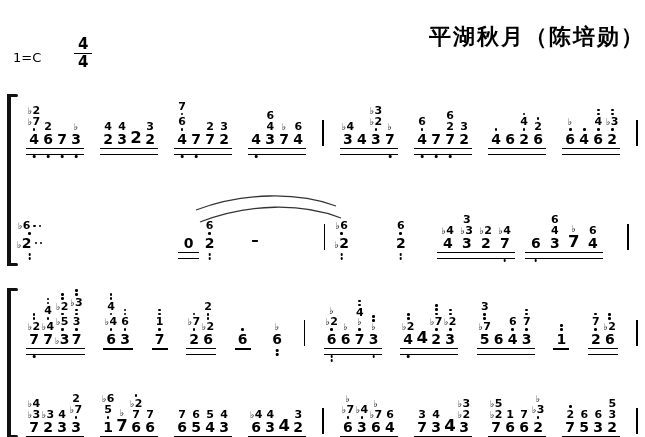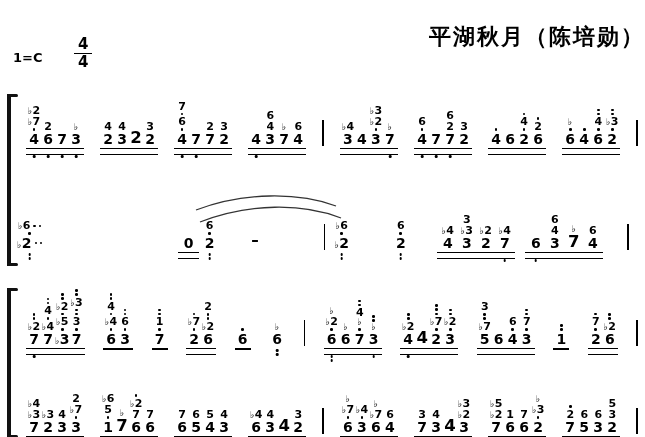--- a/index.html
+++ b/index.html
@@ -1,19 +1,19 @@
 <!DOCTYPE html>
 <html><head>
 <meta charset="utf-8">
 <style>
   html,body{margin:0;padding:0;background:#fff;}
   body{width:645px;height:437px;font-family:"DejaVu Sans","Liberation Sans",sans-serif;color:#000;}
   #page{position:relative;width:645px;height:437px;overflow:hidden;background:#fff;}
   .title{position:absolute;top:14px;left:0;right:0;text-align:right;font-size:22px;font-weight:bold;letter-spacing:2px;margin-top:8px;}
-  .key{position:absolute;top:50px;left:13px;font-size:13px;font-weight:bold;}
+  .key{position:absolute;top:50px;left:13px;font-size:13px;font-weight:normal;}
   .ts{position:absolute;top:36px;left:74px;text-align:center;font-size:15px;font-weight:bold;line-height:1.15;}
   .ts .tnum{border-bottom:1.5px solid #000;padding:0 4px;}
   .ts .tden{padding:0 4px;}
   .brace{position:absolute;left:7px;width:7px;border-left:4px solid #111;}
   .brace::before,.brace::after{content:"";position:absolute;left:-4px;width:11px;height:3px;background:#111;border-radius:0 3px 3px 0;}
   .brace::before{top:-2px;}
   .brace::after{bottom:-2px;}
   #brace1{top:96px;height:168px;}
   #brace2{top:290px;height:146px;}
   .line{position:absolute;display:flex;align-items:flex-end;}

